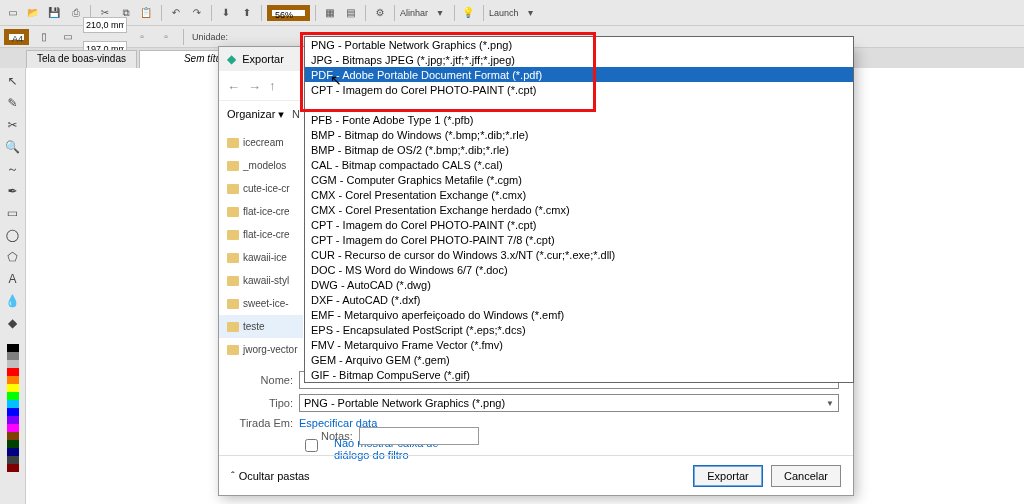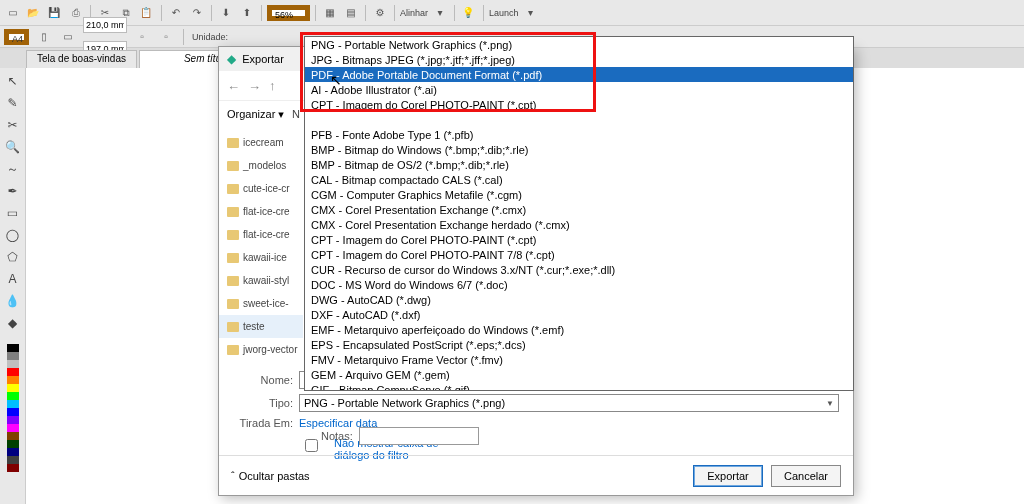--- a/index.html
+++ b/index.html
@@ -251,21 +251,20 @@
       <button class="dlg-btn primary">Exportar</button>
       <button class="dlg-btn">Cancelar</button>
     </div>
   </div>
 </div>
 
 <div class="dropdown-list" id="format-list">
     <div class="opt">PNG - Portable Network Graphics (*.png)</div>
     <div class="opt">JPG - Bitmaps JPEG (*.jpg;*.jtf;*.jff;*.jpeg)</div>
     <div class="opt selected">PDF - Adobe Portable Document Format (*.pdf)</div>
-    <div class="opt">AI - Adobe Illustrator (*.ai)</div>
     <div class="opt">CPT - Imagem do Corel PHOTO-PAINT (*.cpt)</div>
     <div class="opt"></div>
     <div class="opt">PFB - Fonte Adobe Type 1 (*.pfb)</div>
     <div class="opt">BMP - Bitmap do Windows (*.bmp;*.dib;*.rle)</div>
     <div class="opt">BMP - Bitmap de OS/2 (*.bmp;*.dib;*.rle)</div>
     <div class="opt">CAL - Bitmap compactado CALS (*.cal)</div>
     <div class="opt">CGM - Computer Graphics Metafile (*.cgm)</div>
     <div class="opt">CMX - Corel Presentation Exchange (*.cmx)</div>
     <div class="opt">CMX - Corel Presentation Exchange herdado (*.cmx)</div>
     <div class="opt">CPT - Imagem do Corel PHOTO-PAINT (*.cpt)</div>

